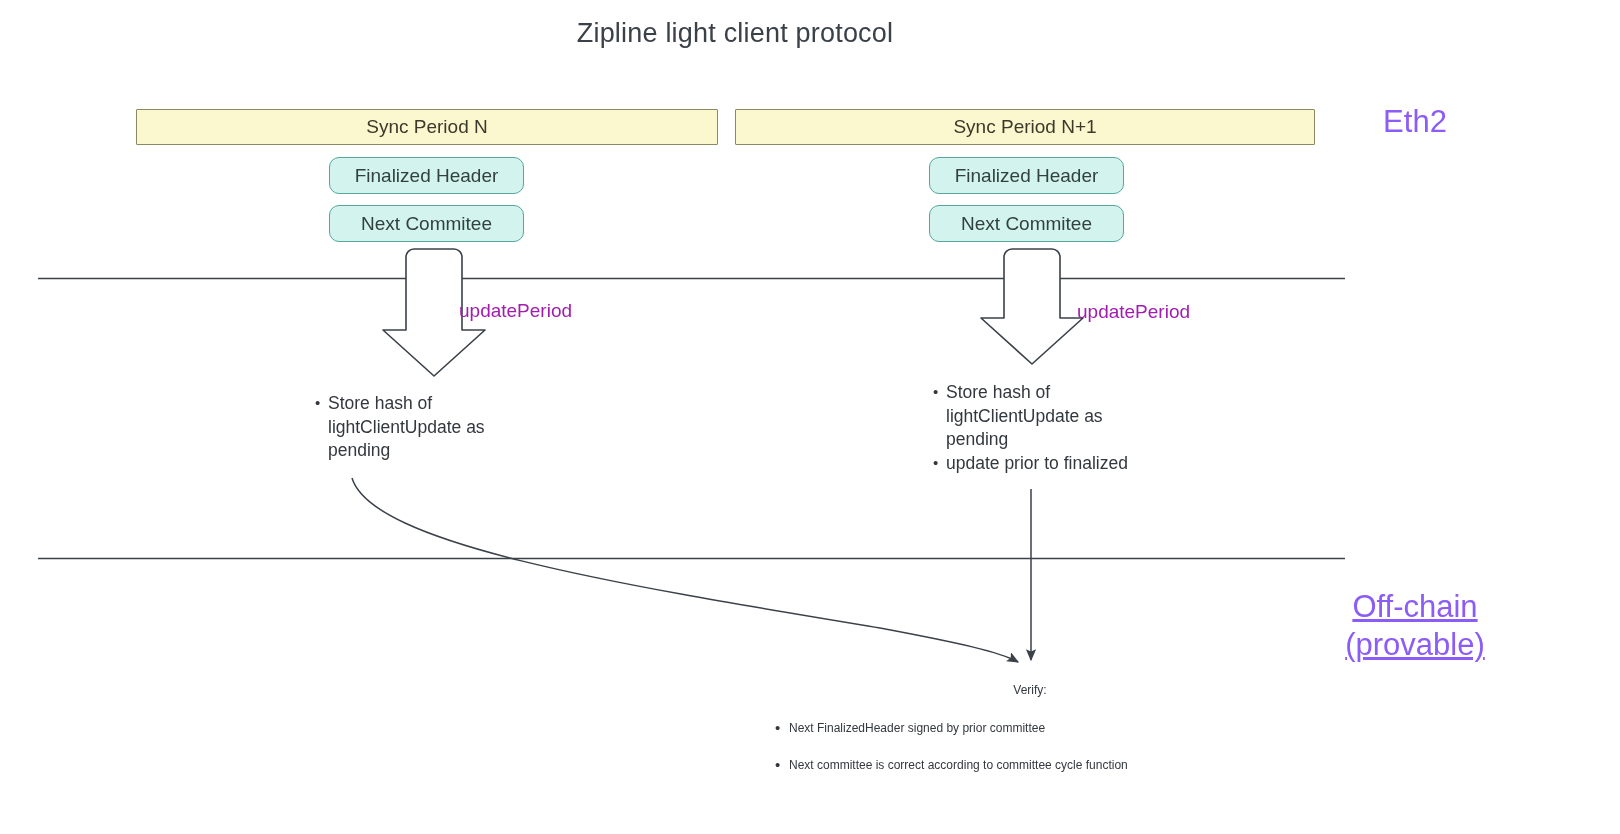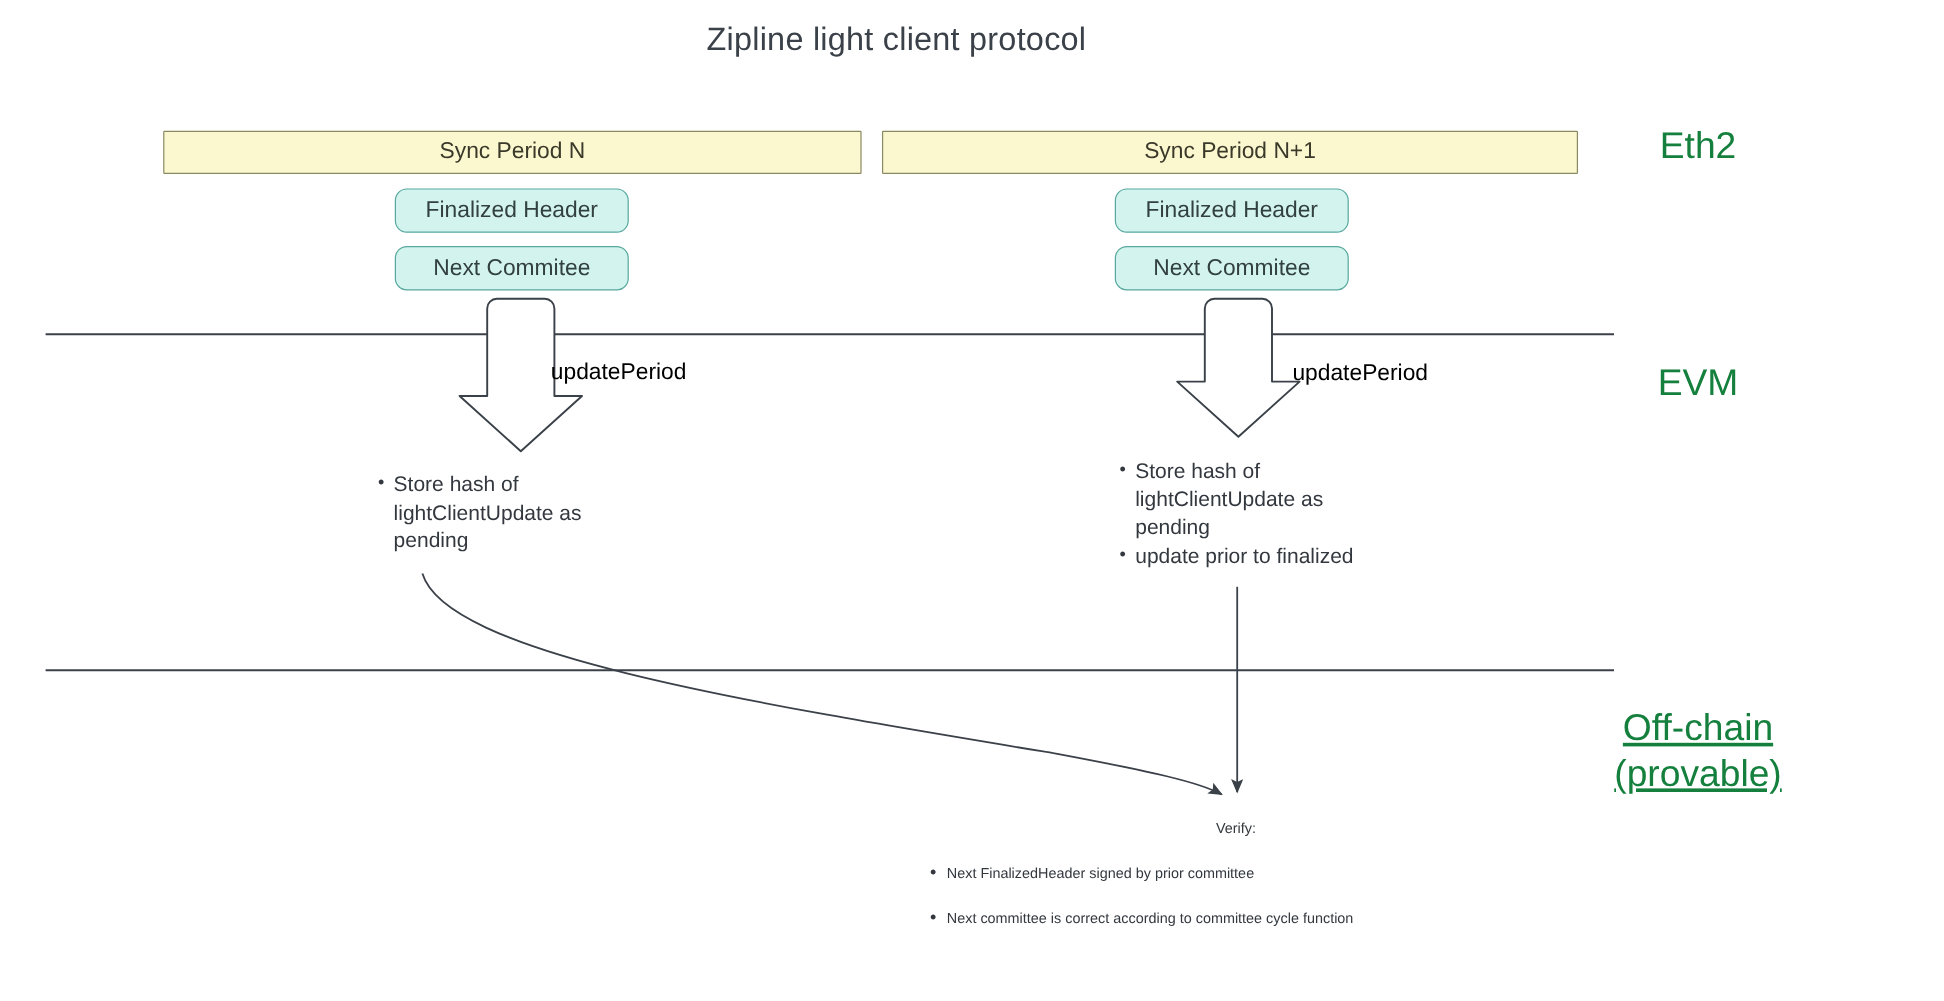--- a/index.html
+++ b/index.html
@@ -22,21 +22,21 @@
     position: absolute;
     left: 0;
     top: 0;
     width: 1620px;
     height: 834px;
     pointer-events: none;
   }
 
   .title {
     position: absolute;
-    left: 12px;
+    left: 0;
     top: 18px;
     width: 1470px;
     text-align: center;
     font-size: 27px;
     color: #3b4149;
     letter-spacing: 0.2px;
   }
 
   .period-box {
     position: absolute;
@@ -66,32 +66,32 @@
     border-radius: 10px;
   }
   #fin-hdr-left  { left: 329px; top: 157px; width: 195px; }
   #next-cmt-left { left: 329px; top: 205px; width: 195px; }
   #fin-hdr-right { left: 929px; top: 157px; width: 195px; }
   #next-cmt-right{ left: 929px; top: 205px; width: 195px; }
 
   .lane-label {
     position: absolute;
     font-size: 31px;
-    color: #15803d;
+    color: #8b5cf6;
     text-align: center;
     line-height: 1.24;
   }
   #lane-eth2     { left: 1320px; top: 103px; width: 190px; }
   #lane-evm      { left: 1320px; top: 300px; width: 190px; }
   #lane-offchain { left: 1300px; top: 588px; width: 230px; text-decoration: underline; }
 
   .edge-label {
     position: absolute;
     font-size: 19px;
-    color: #000000;
+    color: #a21caf;
     white-space: nowrap;
   }
   #label-updateperiod-left  { left: 459px;  top: 300px; }
   #label-updateperiod-right { left: 1077px; top: 301px; }
 
   .bullet-block {
     position: absolute;
     font-size: 17.5px;
     line-height: 23.5px;
     color: #33383f;
@@ -197,21 +197,20 @@
   <div class="period-box" id="period-n">Sync Period N</div>
   <div class="period-box" id="period-n1">Sync Period N+1</div>
 
   <div class="sub-box" id="fin-hdr-left">Finalized Header</div>
   <div class="sub-box" id="next-cmt-left">Next Commitee</div>
 
   <div class="sub-box" id="fin-hdr-right">Finalized Header</div>
   <div class="sub-box" id="next-cmt-right">Next Commitee</div>
 
   <div class="lane-label" id="lane-eth2">Eth2</div>
-  <div class="lane-label" id="lane-evm">EVM</div>
   <div class="lane-label" id="lane-offchain">
     <div>Off-chain</div>
     <div>(provable)</div>
   </div>
 
   <div class="edge-label" id="label-updateperiod-left">updatePeriod</div>
   <div class="edge-label" id="label-updateperiod-right">updatePeriod</div>
 
   <div class="bullet-block" id="evm-notes-left">
     <ul>

